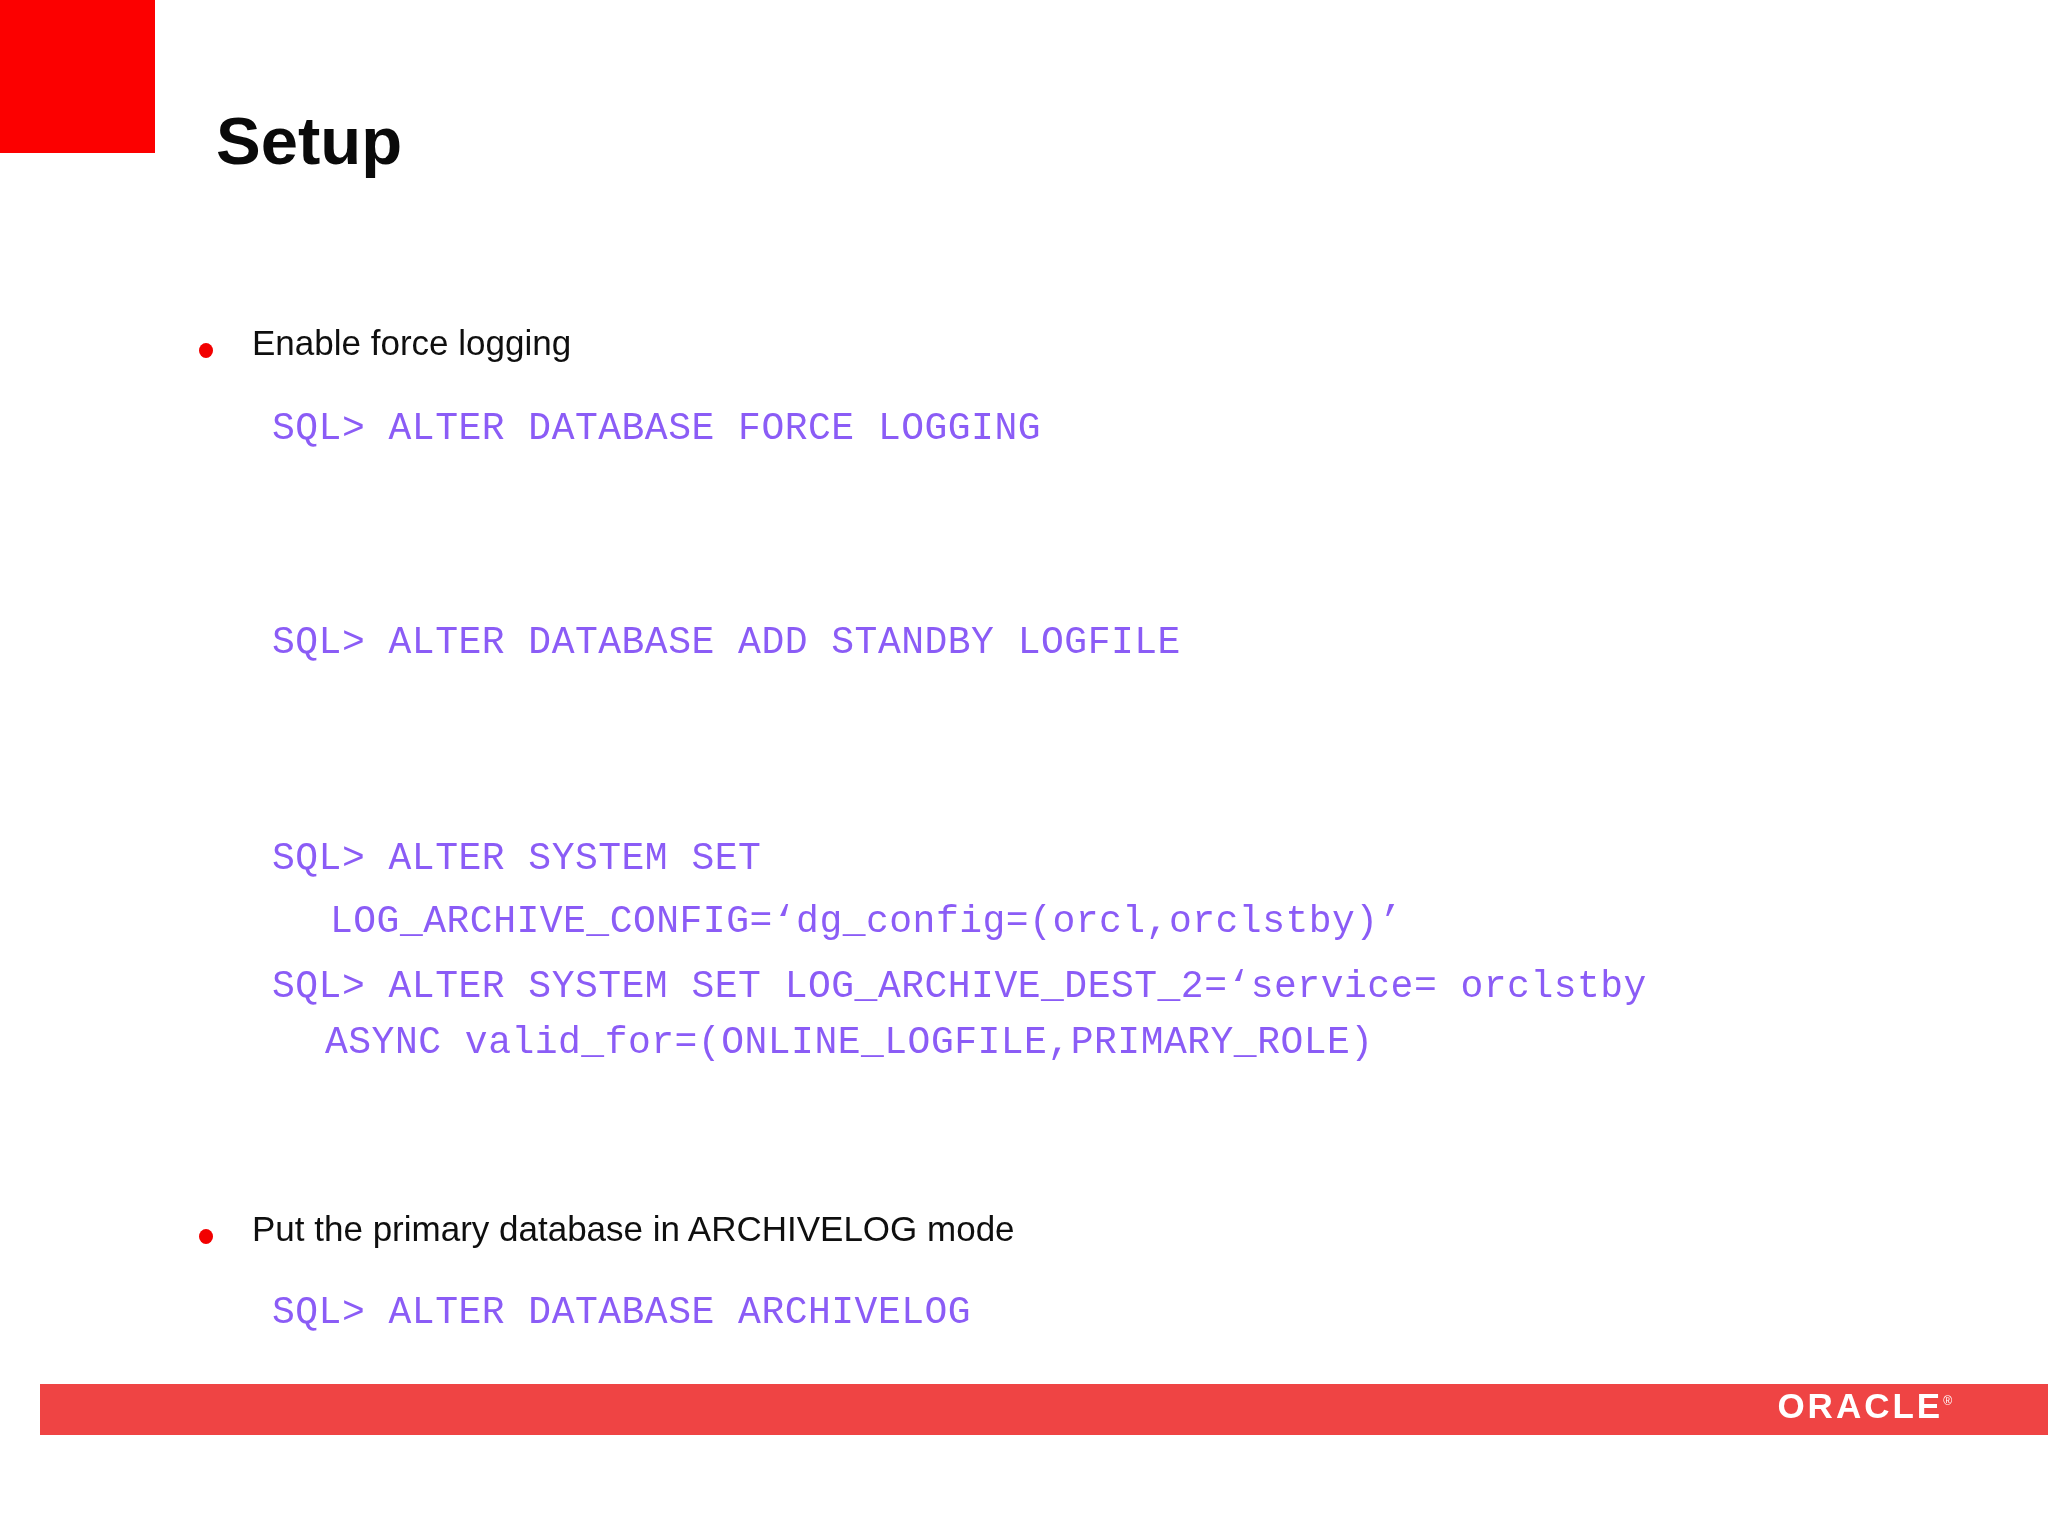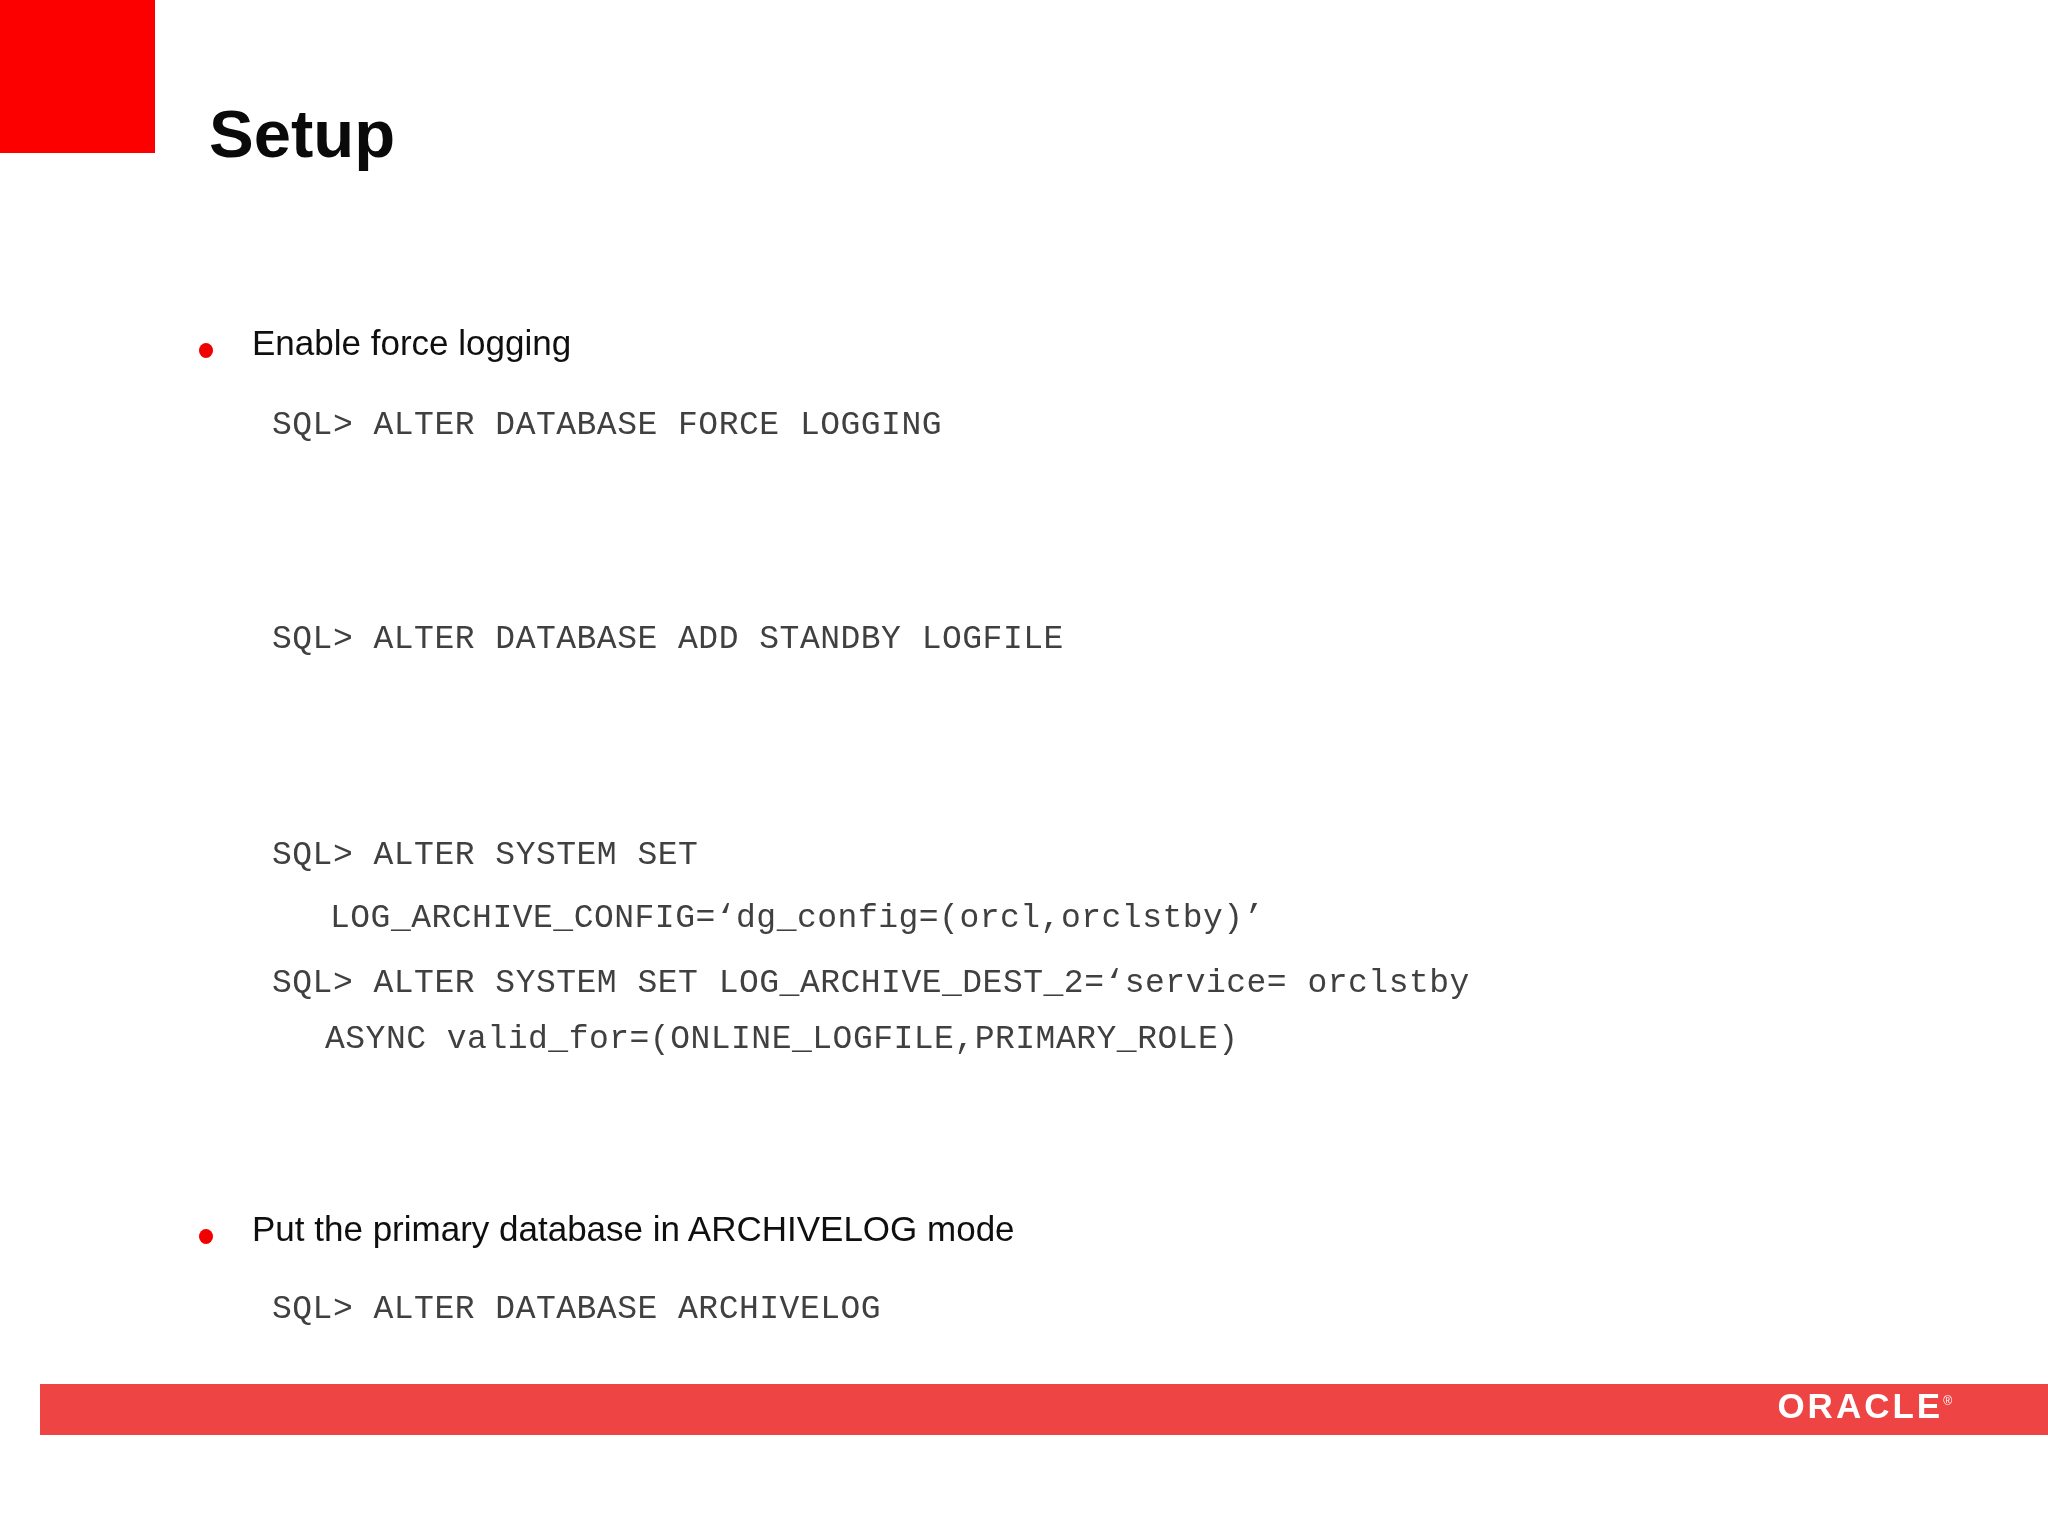--- a/index.html
+++ b/index.html
@@ -21,21 +21,21 @@
     left: 0;
     top: 0;
     width: 155px;
     height: 153px;
     background: #fc0000;
   }
   .title {
     position: absolute;
     left: 200px;
     top: 88px;
-    margin: 9px;
+    margin: 16px;
     font-size: 67px;
     font-weight: bold;
     color: #0a0a0a;
     letter-spacing: 0px;
     line-height: 1.1;
   }
   .bullet {
     position: absolute;
     left: 199px;
     padding-left: 53px;
@@ -50,23 +50,23 @@
     top: 20px;
     width: 14px;
     height: 15px;
     border-radius: 50%;
     background: #f20000;
     display: inline-block;
   }
   .code {
     position: absolute;
     font-family: "Liberation Mono", monospace;
-    font-size: 33px;
+    font-size: 38px;
     line-height: 1.2;
-    color: #404040;
+    color: #8b5cf6;
     white-space: pre;
     letter-spacing: 0.5px;
   }
   .b1 { top: 323px; }
   .c1 { left: 272px; top: 406px; }
   .b2 { top: 538px; }
   .c2 { left: 272px; top: 620px; }
   .b3 { top: 753px; }
   .c3a { left: 272px; top: 836px; }
   .c3b { left: 330px; top: 899px; }

